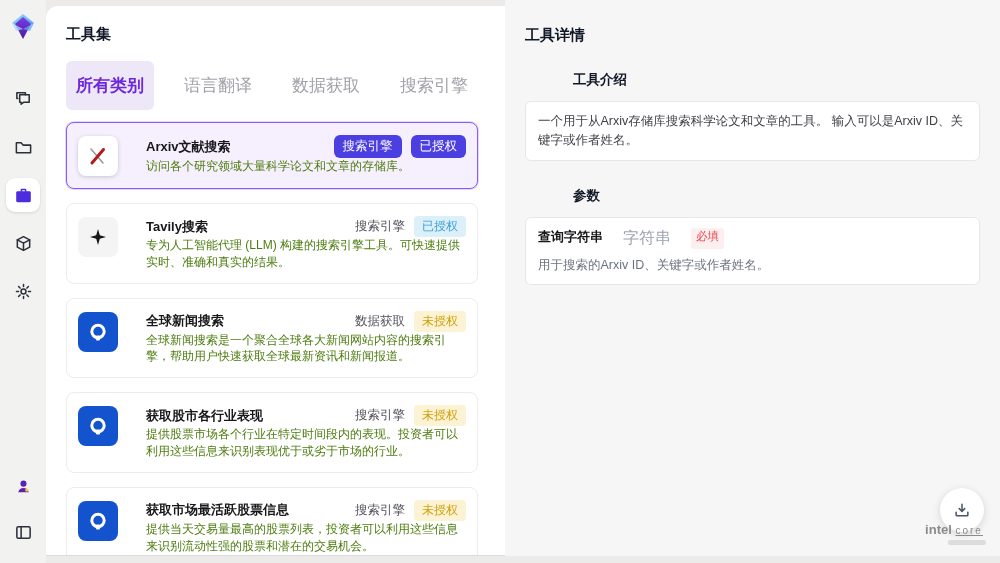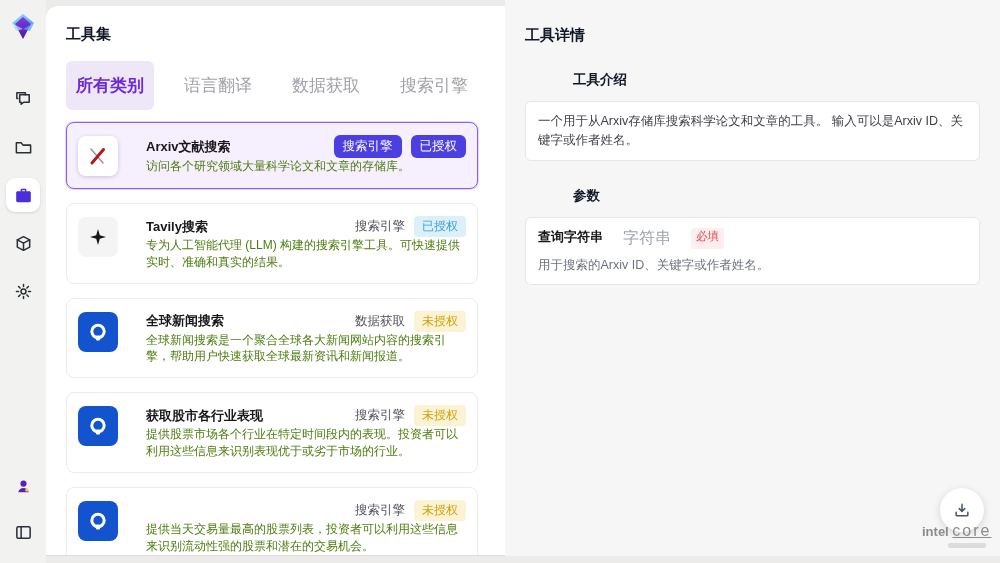--- a/index.html
+++ b/index.html
@@ -78,21 +78,21 @@
 
   
   .fab { position:absolute; right:16px; top:488px; width:44px; height:44px; border-radius:50%;
     background:#fff; box-shadow:0 2px 8px rgba(0,0,0,.14); display:flex; align-items:center;
     justify-content:center; cursor:pointer; }
   .fab svg { width:18px; height:18px; stroke:#4b5563; stroke-width:1.7; fill:none;
     stroke-linecap:round; stroke-linejoin:round; }
   .intel { position:absolute; right:14px; top:522px; width:64px; text-align:center; }
   .intel-line { color:#8b8b8b; font-size:13px; white-space:nowrap; }
   .intel-line .i { font-weight:bold; letter-spacing:0; }
-  .intel-line .c { letter-spacing:2px; font-size:16px;text-decoration:underline; }
+  .intel-line .c { letter-spacing:2px; font-size:10px;text-decoration:underline; }
   .intel-bar { margin:3px 0 0 auto; width:38px; height:5px; background:#dcdcdc;
     border-radius:2px; filter:blur(.6px); }
 </style>
 </head>
 <body>
 
 <div class="rail">
   <svg class="logo" viewBox="0 0 30 30">
     <defs>
       <linearGradient id="g1" x1="0" y1="0" x2="1" y2="1">
@@ -250,20 +250,21 @@
     <div class="tool-ic ic-news-blue">
 
       <svg width="22" height="22" viewBox="0 0 22 22">
         <circle cx="11" cy="10.5" r="6.2" fill="none" stroke="#fff" stroke-width="3"></circle>
         <rect x="9" y="14.5" width="4" height="5" rx="1" fill="#fff"></rect>
       </svg>
 
     </div>
     <div class="tool-body">
       <div class="tool-head">
+        <span class="tool-name">获取市场最活跃股票信息</span>
         <span class="tool-tags">
           <span class="tool-cat cat-text">搜索引擎</span>
           <span class="badge tool-status b-warn">未授权</span>
         </span>
       </div>
       <div class="tool-desc">提供当天交易量最高的股票列表，投资者可以利用这些信息来识别流动性强的股票和潜在的交易机会。</div>
     </div>
   </div>
         <div class="tool-card">
     <div class="tool-ic ic-building">

